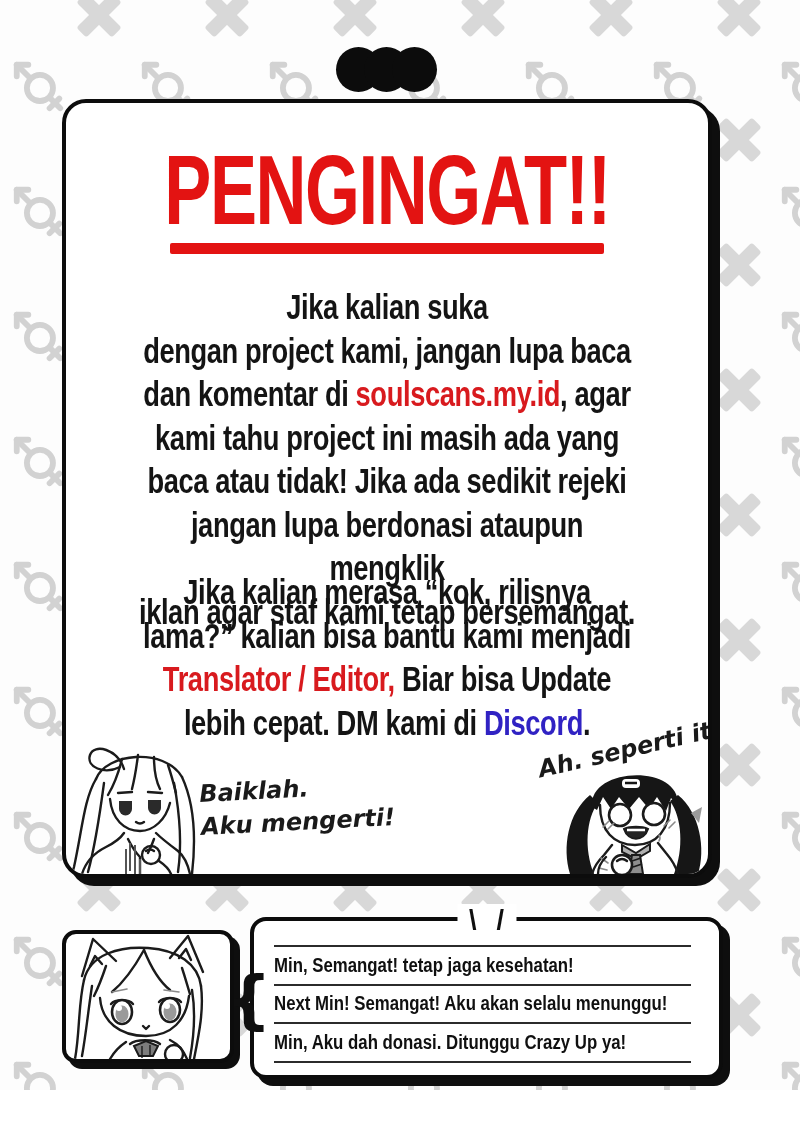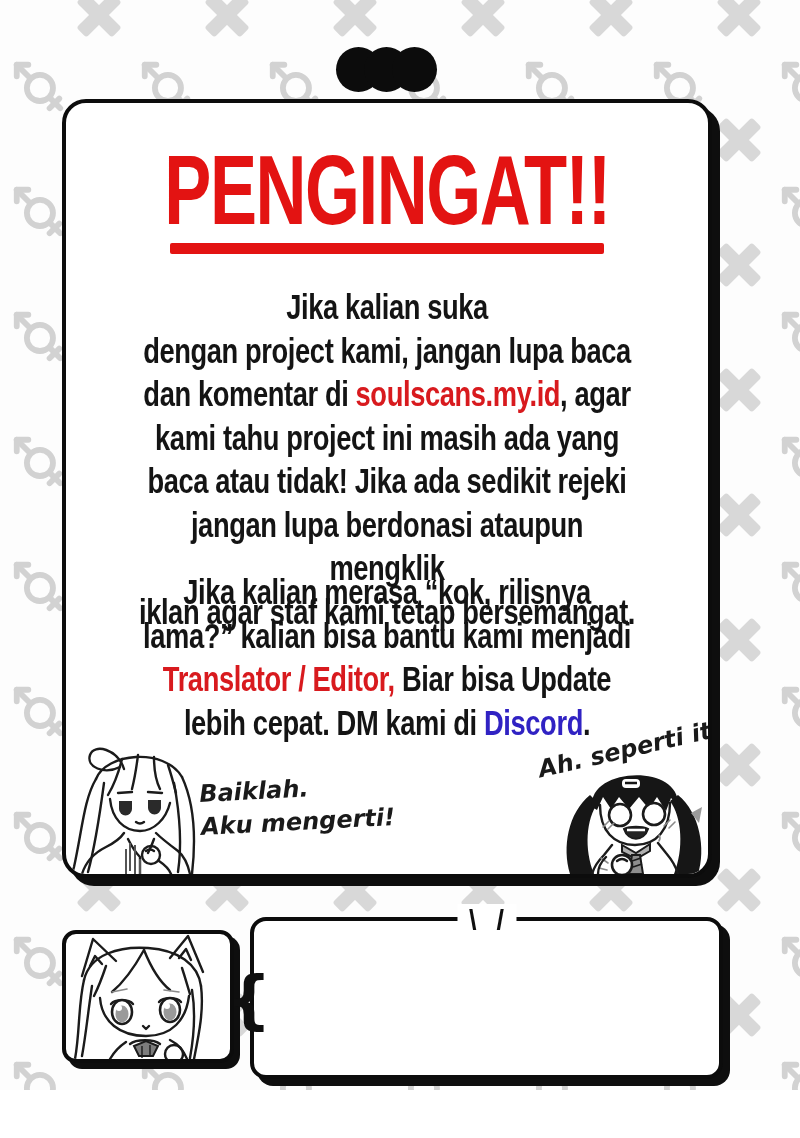--- a/index.html
+++ b/index.html
@@ -716,15 +716,24 @@
     </svg>
   </div>
 
   <div class="brace">{</div>
 
   <div class="comment-box">
     <div class="comment-header">
       <span class="slash l">\</span>
       <span class="slash r">/</span>
     </div>
+    <div class="comment-list" id="comment-list">
+        <div class="divider"></div>
+        <div class="comment-row">Min, Semangat! tetap jaga kesehatan!</div>
+        <div class="divider"></div>
+        <div class="comment-row">Next Min! Semangat! Aku akan selalu menunggu!</div>
+        <div class="divider"></div>
+        <div class="comment-row">Min, Aku dah donasi. Ditunggu Crazy Up ya!</div>
+        <div class="divider"></div>
+      </div>
   </div>
 
 </div>
 
 </body></html>

